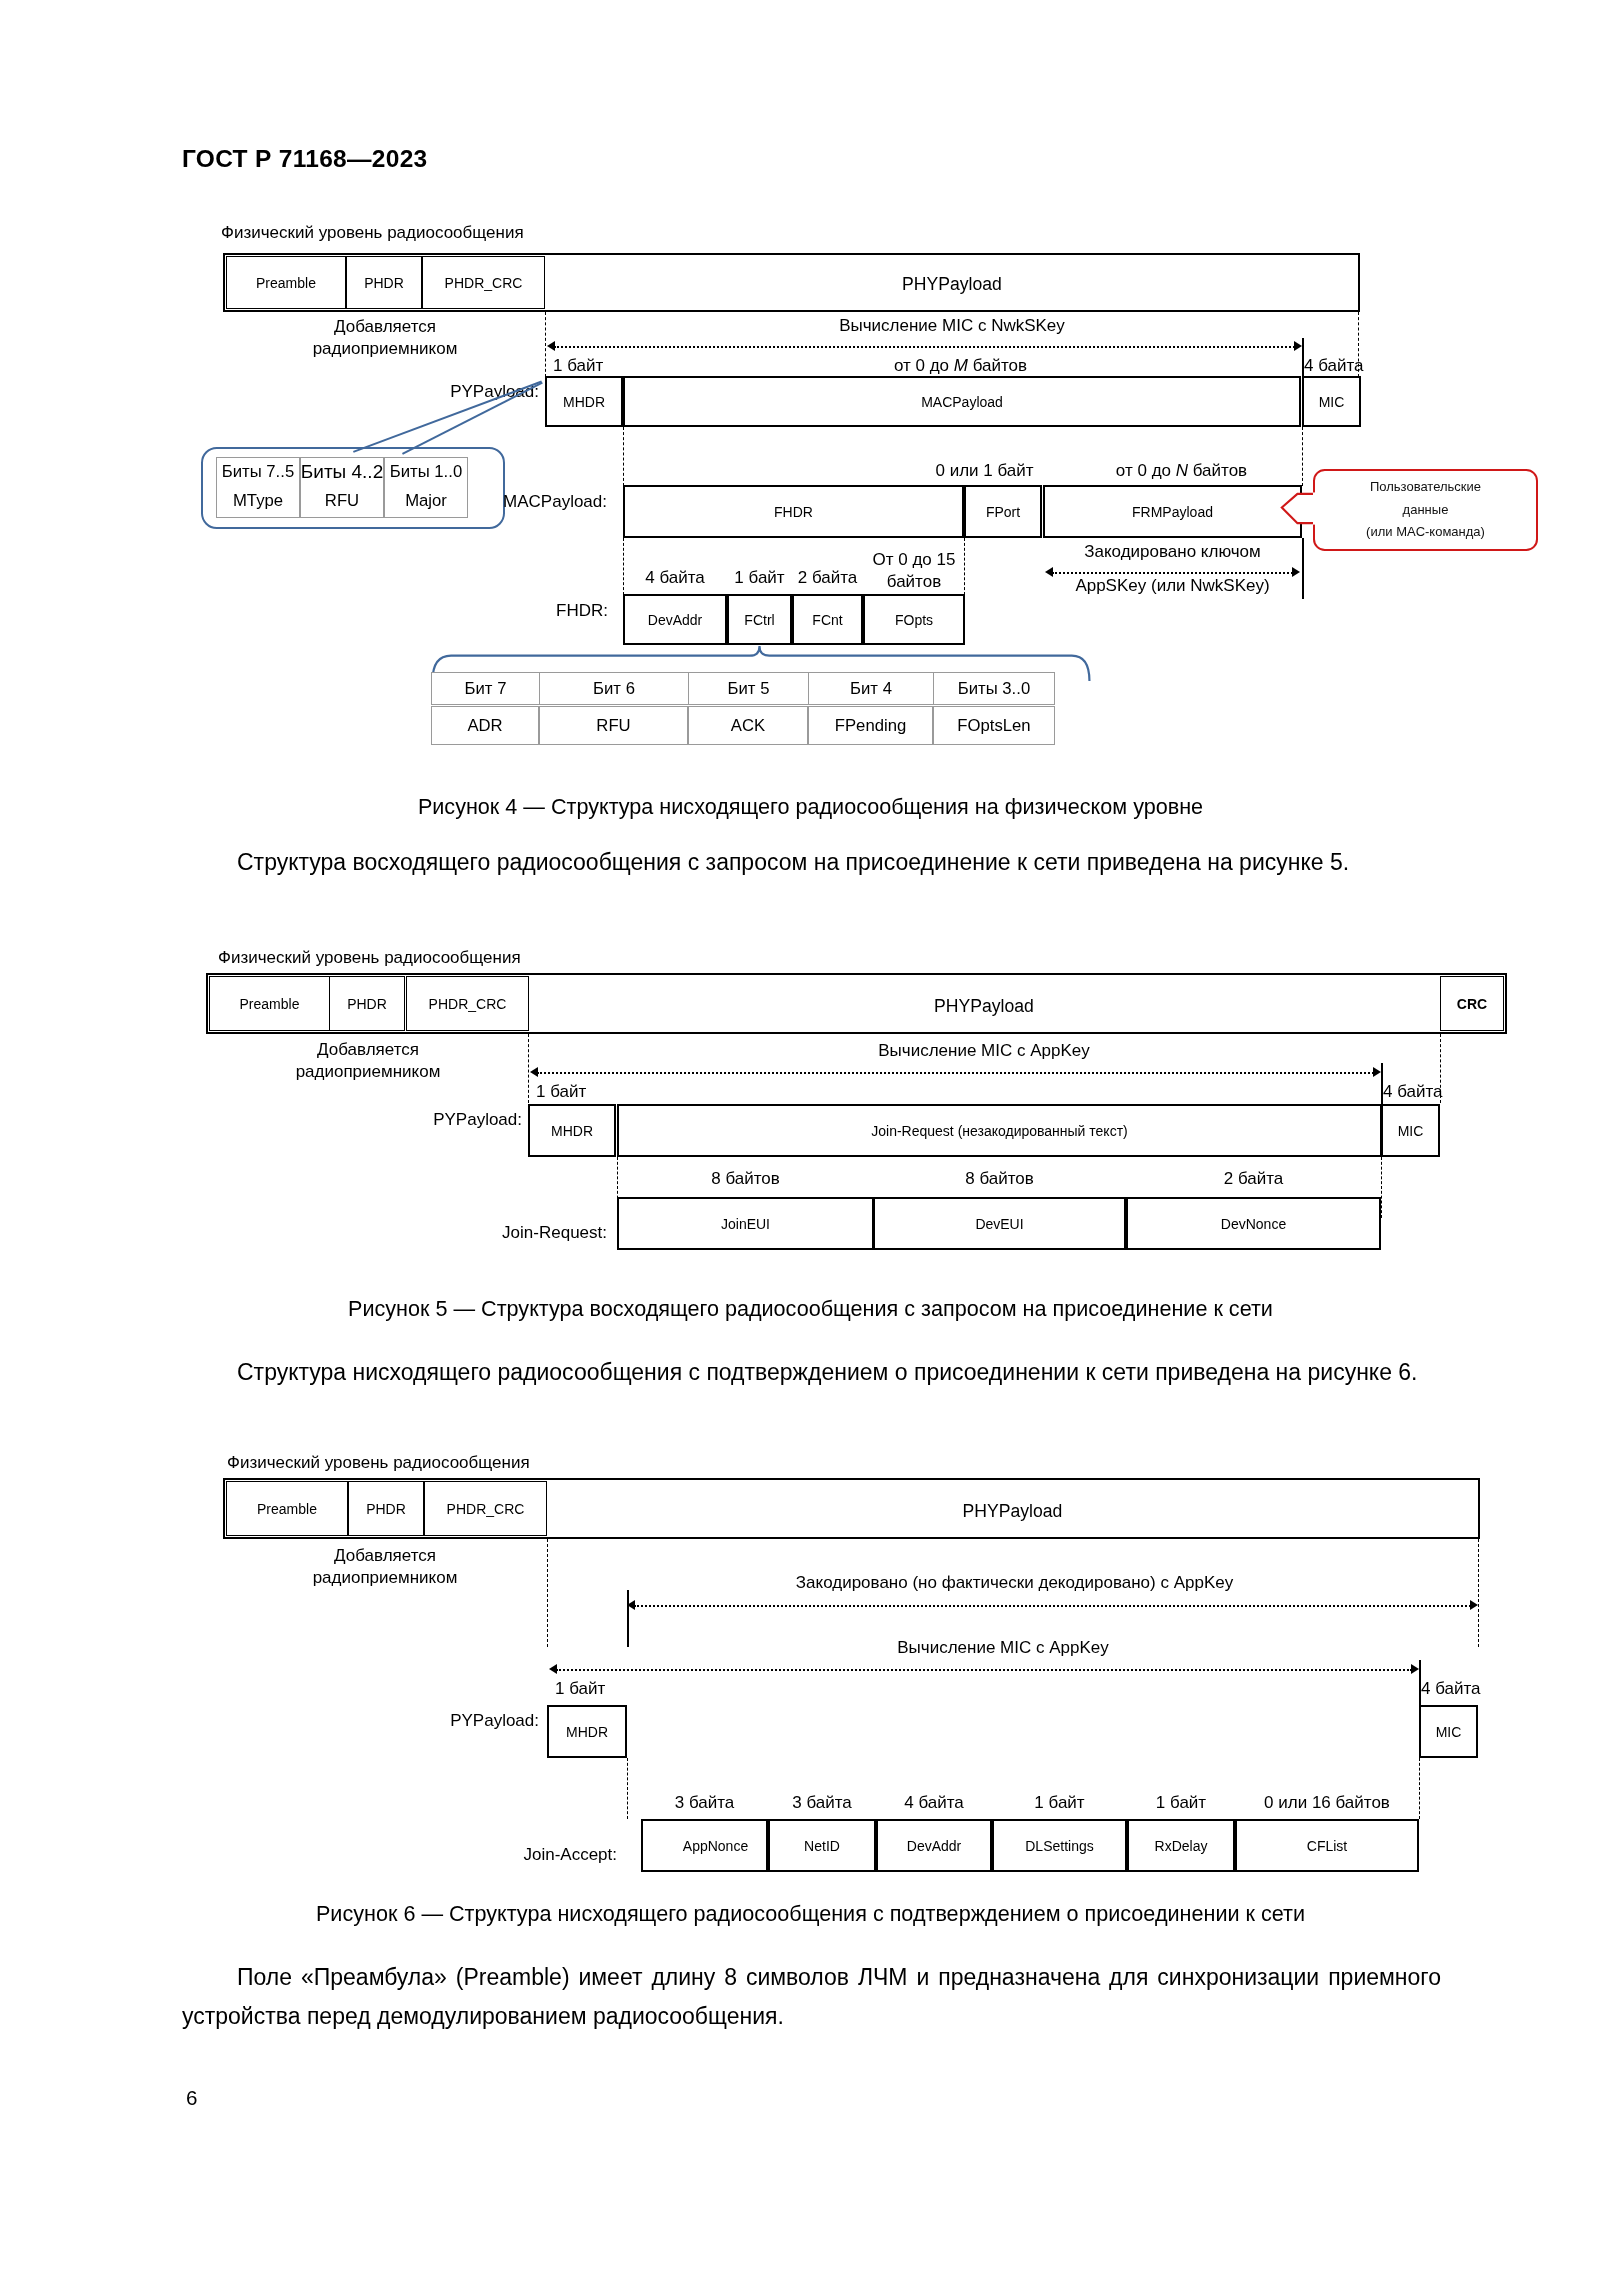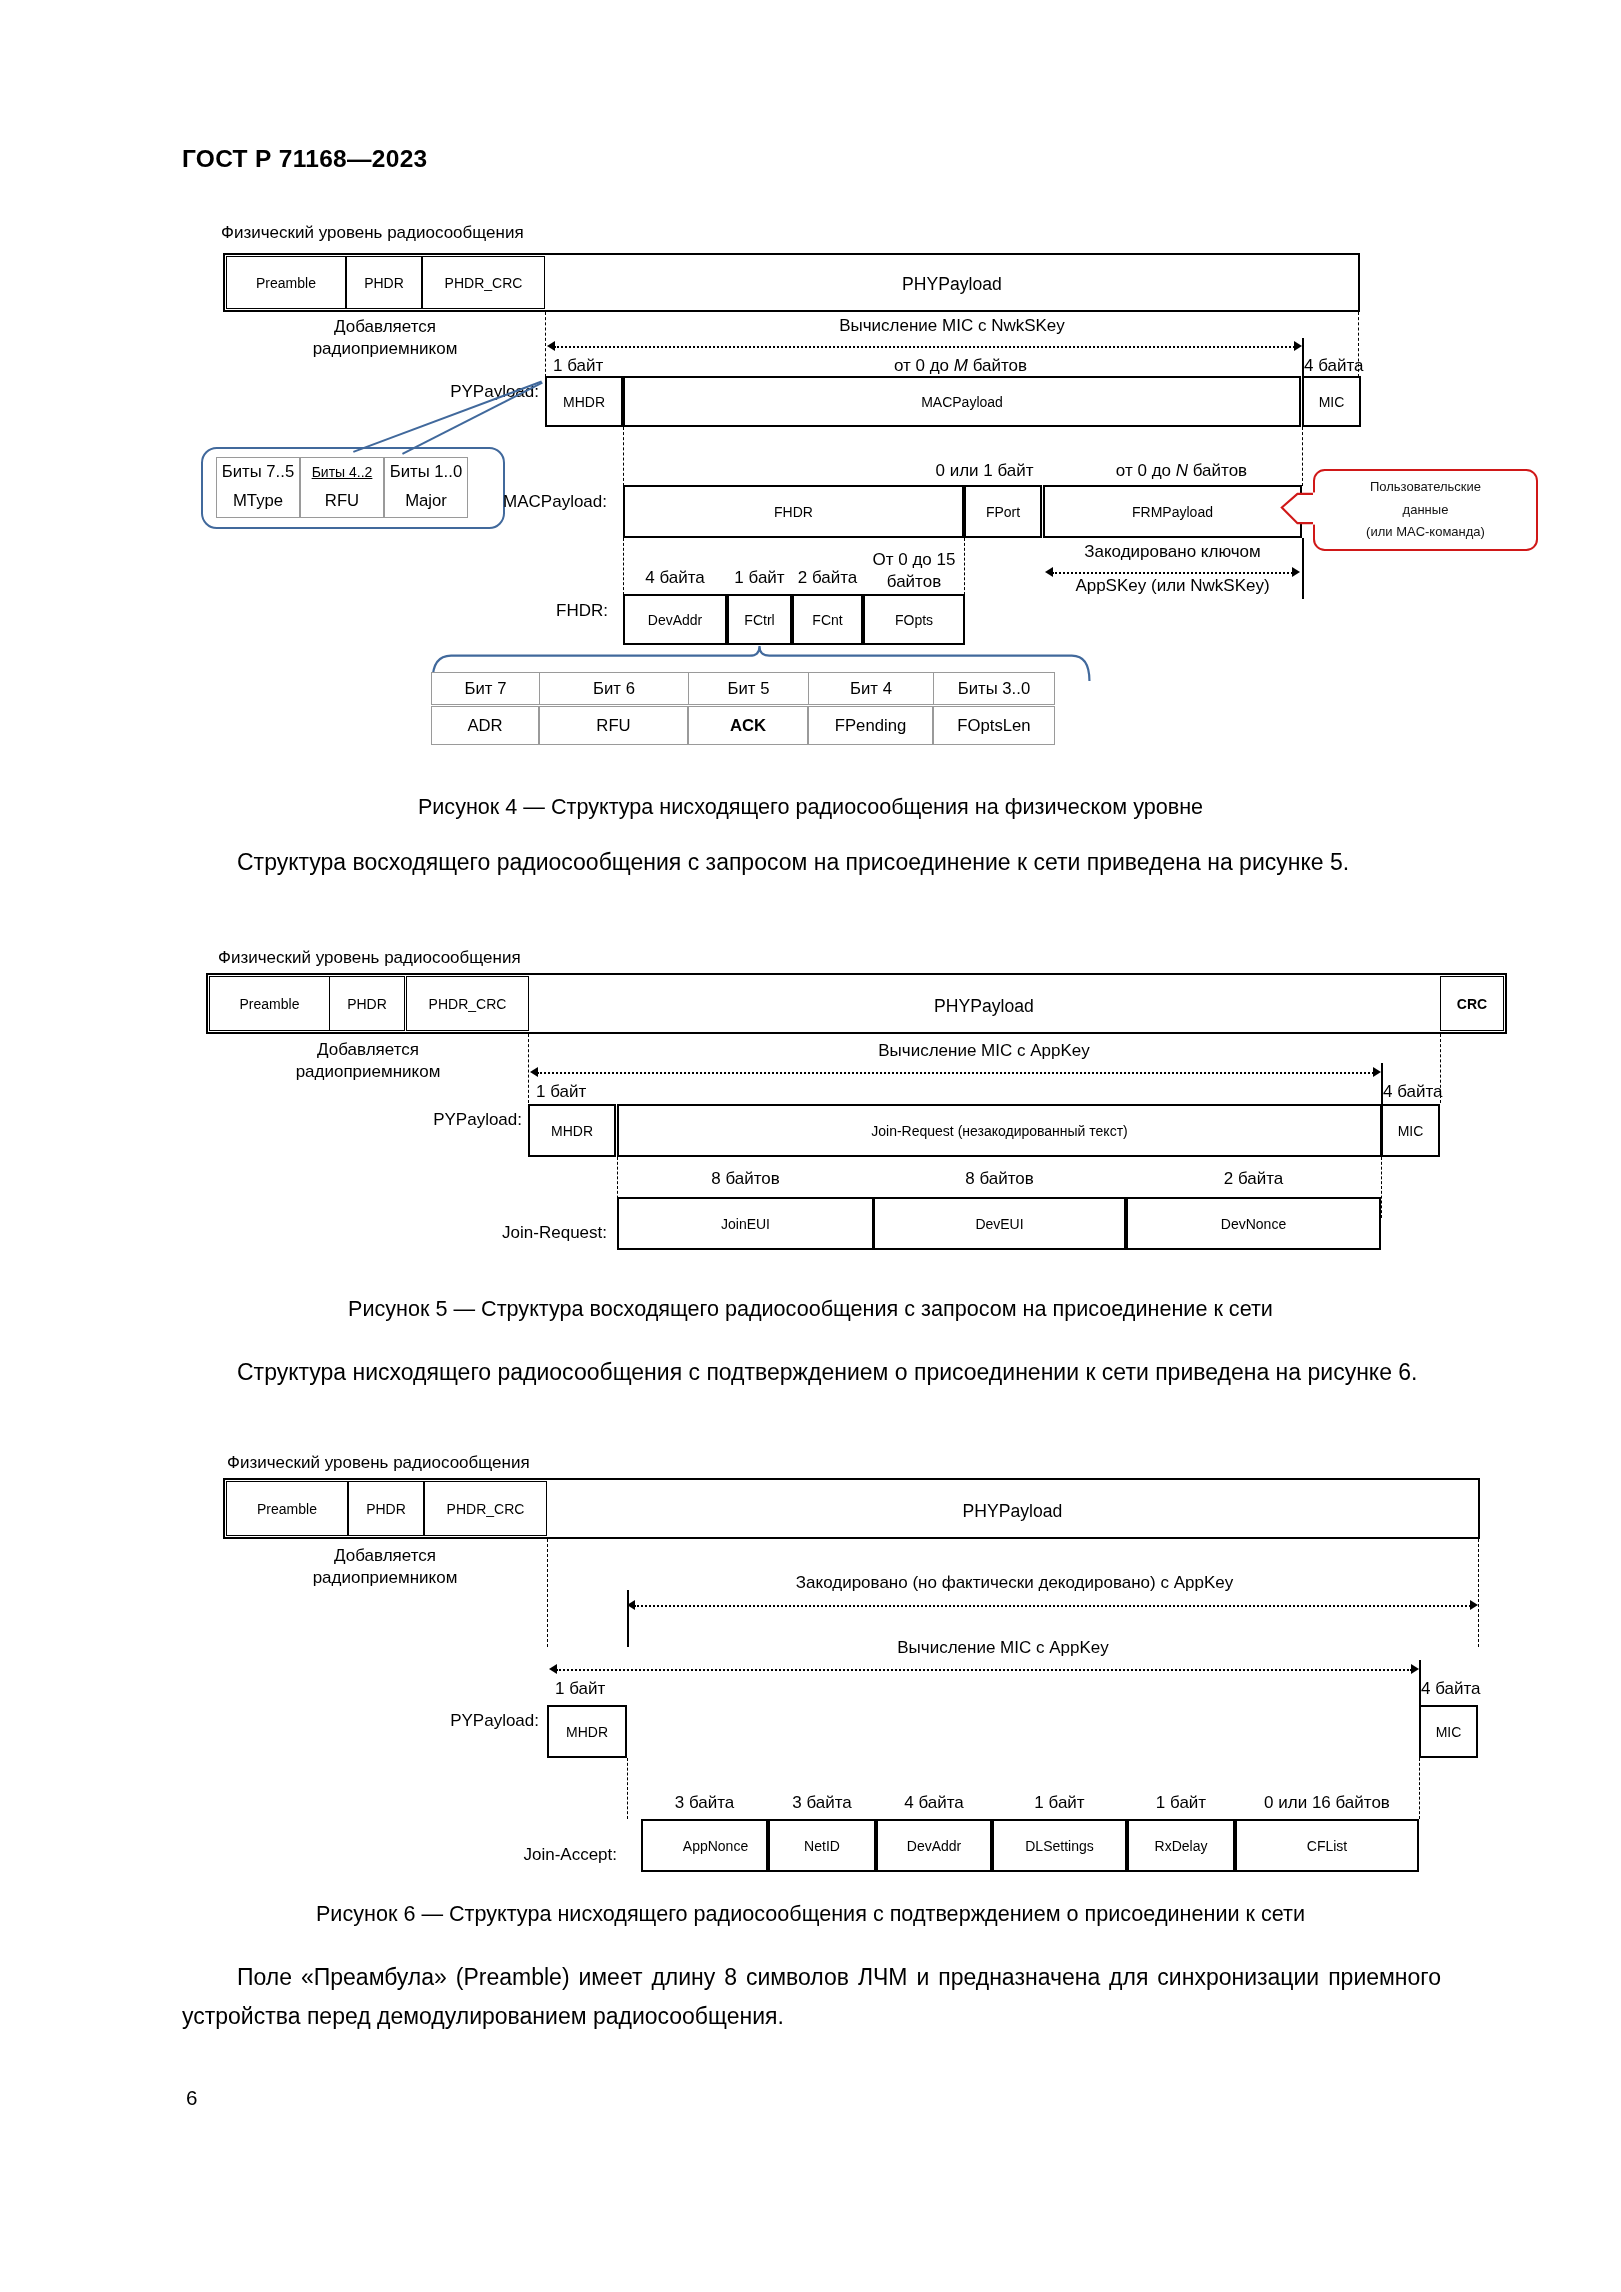--- a/index.html
+++ b/index.html
@@ -196,21 +196,21 @@
 
     <div class="dlabel rgt" style="left:353px;top:382px;width:186px;">PYPayload:</div>
     <div class="bx" style="left:545px;top:376px;width:78px;height:51px;">MHDR</div>
     <div class="bx" style="left:623px;top:376px;width:678px;height:51px;">MACPayload</div>
     <div class="bx" style="left:1302px;top:376px;width:59px;height:51px;">MIC</div>
 
     <div class="blue-callout" style="left:201px;top:447px;width:304px;height:82px;"></div>
     <div class="blue-line" style="left:353px;top:451px;width:201px;transform:rotate(-20.5deg);"></div>
     <div class="blue-line" style="left:402px;top:453px;width:157px;transform:rotate(-27deg);"></div>
     <div class="bx gray" style="left:216px;top:457px;width:84px;height:30px;font-size:16.7px;">Биты 7..5</div>
-    <div class="bx gray noleft" style="left:300px;top:457px;width:84px;height:30px;font-size:14px;border-left:1.6px solid #9a9a9a;text-decoration:underline;">Биты 4..2</div>
+    <div class="bx gray noleft" style="left:300px;top:457px;width:84px;height:30px;font-size:19px;border-left:1.6px solid #9a9a9a;">Биты 4..2</div>
     <div class="bx gray" style="left:384px;top:457px;width:84px;height:30px;font-size:16.7px;">Биты 1..0</div>
     <div class="bx gray" style="left:216px;top:485px;width:84px;height:33px;font-size:16.7px;border-top:none;">MType</div>
     <div class="bx gray" style="left:300px;top:485px;width:84px;height:33px;font-size:16.7px;border-top:none;">RFU</div>
     <div class="bx gray" style="left:384px;top:485px;width:84px;height:33px;font-size:16.7px;border-top:none;">Major</div>
 
     <div class="vdash" style="left:623px;top:427px;height:59px;"></div>
     <div class="vdash" style="left:1302px;top:427px;height:59px;"></div>
 
     <div class="dlabel ctr" style="left:872px;top:461px;width:225px;">0 или 1 байт</div>
     <div class="dlabel ctr" style="left:1059px;top:461px;width:245px;">
@@ -265,21 +265,21 @@
       <path d="M 5,40 Q 5,14 24,14 L 330,14 Q 340,14 340,4 Q 340,14 350,14 L 660,14 Q 678,14 678,40" fill="none" stroke="#41699c" stroke-width="2.2"></path>
     </svg>
 
     <div class="bx gray" style="left:431px;top:672px;width:108px;height:33px;font-size:16.7px;border-right:none;">Бит 7</div>
     <div class="bx gray" style="left:539px;top:672px;width:149px;height:33px;font-size:16.7px;border-right:none;">Бит 6</div>
     <div class="bx gray" style="left:688px;top:672px;width:120px;height:33px;font-size:16.7px;border-right:none;">Бит 5</div>
     <div class="bx gray" style="left:808px;top:672px;width:125px;height:33px;font-size:16.7px;border-right:none;">Бит 4</div>
     <div class="bx gray" style="left:933px;top:672px;width:122px;height:33px;font-size:16.7px;">Биты 3..0</div>
     <div class="bx gray" style="left:431px;top:706px;width:108px;height:39px;font-size:16.7px;">ADR</div>
     <div class="bx gray" style="left:539px;top:706px;width:149px;height:39px;font-size:16.7px;">RFU</div>
-    <div class="bx gray" style="left:688px;top:706px;width:120px;height:39px;font-size:16.7px;font-weight:bold;">ACK</div>
+    <div class="bx gray" style="left:688px;top:706px;width:120px;height:39px;font-size:16.7px;">ACK</div>
     <div class="bx gray" style="left:808px;top:706px;width:125px;height:39px;font-size:16.7px;">FPending</div>
     <div class="bx gray" style="left:933px;top:706px;width:122px;height:39px;font-size:16.7px;">FOptsLen</div>
   </div>
 
   <div class="fig-caption" style="top:794px;">Рисунок 4 — Структура нисходящего радиосообщения на физическом уровне</div>
 
   <div class="body-par" style="left:182px;top:843px;width:1259px;text-indent:55px;">Структура восходящего радиосообщения с запросом на присоединение к сети приведена на рисунке 5.</div>
 
   <div class="diagram" style="left:0;top:0;width:1621px;height:1274px;">
 

